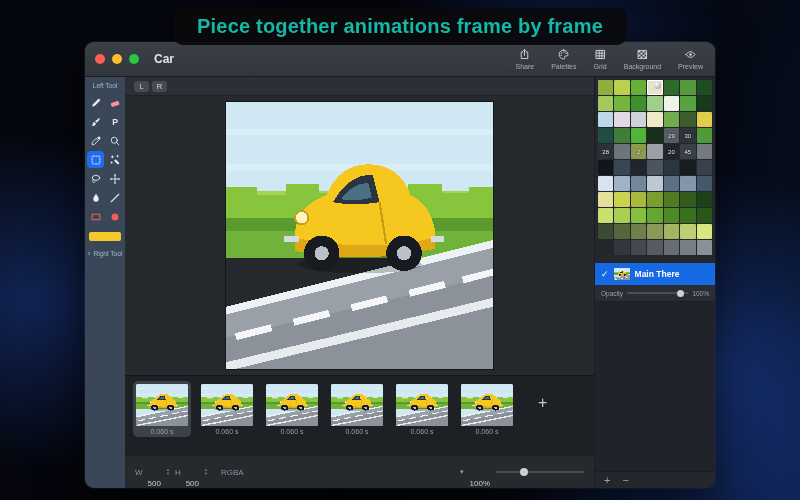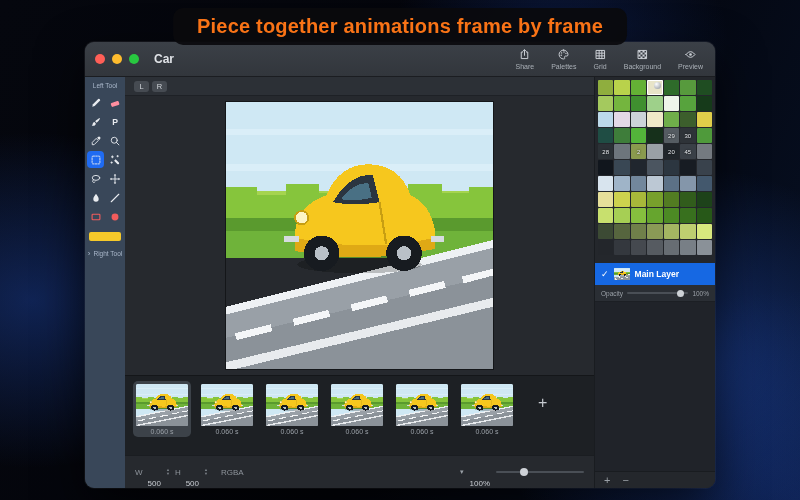--- a/index.html
+++ b/index.html
@@ -7,21 +7,21 @@
     width:800px;height:500px;overflow:hidden;position:relative;
     font-family:"Liberation Sans",sans-serif;
     background:
       radial-gradient(42% 55% at 86% 72%, rgba(43,96,222,.40), rgba(43,96,222,0) 70%),
       radial-gradient(38% 48% at 4% 60%, rgba(36,84,200,.38), rgba(36,84,200,0) 70%),
       radial-gradient(30% 38% at 70% 8%, rgba(25,60,150,.35), rgba(25,60,150,0) 70%),
       radial-gradient(50% 60% at 100% 100%, rgba(30,70,180,.30), rgba(30,70,180,0) 70%),
       linear-gradient(115deg,#05070e,#03040a 55%,#071126);
   }
   .banner{position:absolute;top:8px;left:50%;transform:translateX(-50%);
-    background:rgba(10,10,13,.93);color:#f97316;font-size:20px;font-weight:700;
+    background:rgba(10,10,13,.93);color:#14b8a6;font-size:20px;font-weight:700;
     padding:7px 24px;border-radius:10px;white-space:nowrap;z-index:5;letter-spacing:.2px;}
   .window{position:absolute;left:85px;top:42px;width:630px;height:446px;border-radius:9px;
     background:#23262b;box-shadow:0 18px 48px rgba(0,0,0,.65),0 0 0 1px rgba(255,255,255,.07);
     display:flex;flex-direction:column;overflow:hidden;z-index:2;}
   
   .titlebar{flex:0 0 34px;background:linear-gradient(#3b4047,#32363c);display:flex;align-items:center;border-bottom:1px solid #1b1d21;}
   .lights{display:flex;gap:7px;margin-left:10px;}
   .light{width:10px;height:10px;border-radius:50%;}
   .light.red{background:#ff5f57}.light.yellow{background:#febc2e}.light.green{background:#28c840}
   .title{margin-left:15px;font-size:12px;font-weight:700;color:#e0e3e7;}
@@ -774,21 +774,21 @@
                 <path d="M69 45 L72 64" stroke="#c79e12" stroke-width="1" fill="none"></path>
                 <circle cx="34" cy="52" r="3" fill="#fdf4c4" stroke="#c79e12" stroke-width="0.8"></circle>
                 <rect x="26" y="60" width="7" height="3" rx="1" fill="#d6dbe0"></rect>
                 <rect x="92" y="60" width="6" height="3" rx="1" fill="#d6dbe0"></rect>
                 <circle cx="43" cy="68" r="8" fill="#171b20"></circle>
                 <circle cx="43" cy="68" r="3.2" fill="#b9c0c7"></circle>
                 <circle cx="80" cy="68" r="8" fill="#171b20"></circle>
                 <circle cx="80" cy="68" r="3.2" fill="#b9c0c7"></circle>
               </svg>
             </span>
-          <span class="lname">Main Layer</span>
+          <span class="lname">Main There</span>
         </div>
         <div class="opacity-row">
           <span class="op-label">Opacity</span>
           <span class="op-track">
               <span class="op-knob"></span>
             </span>
           <span class="op-val">100%</span>
         </div>
         <div class="layers-empty"></div>
       </div>

